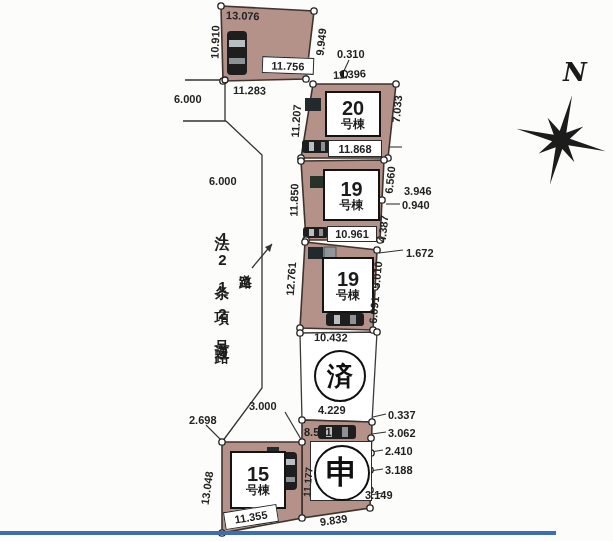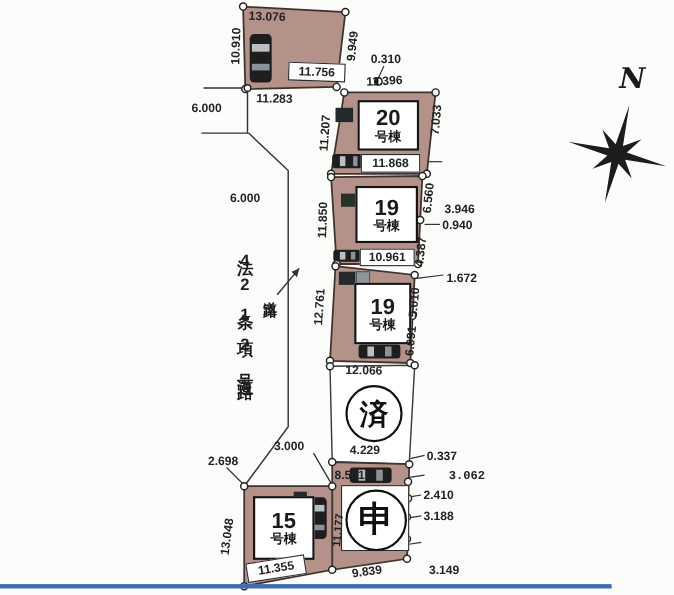--- a/index.html
+++ b/index.html
@@ -176,27 +176,27 @@
   <div class="strip" style="left:327px;top:226px;width:48px;height:14px;">10.961</div>
   <div class="strip" style="left:224px;top:508px;width:52px;height:16px;transform:rotate(-9deg);">11.355</div>
 
   <div class="dim" style="left:226px;top:9px;transform:rotate(2deg);">13.076</div>
   <div class="dim" style="left:233px;top:84px;transform:rotate(1deg);">11.283</div>
   <div class="dim" style="left:337px;top:48px;">0.310</div>
   <div class="dim" style="left:333px;top:69px;transform:rotate(-3deg);">11.396</div>
   <div class="dim" style="left:404px;top:142px;margin-top:43px;">3.946</div>
   <div class="dim" style="left:402px;top:199px;">0.940</div>
   <div class="dim" style="left:406px;top:247px;text-align:center;">1.672</div>
-  <div class="dim" style="left:314px;top:331px;transform:rotate(1deg);">12.066</div>
+  <div class="dim" style="left:314px;top:331px;transform:rotate(1deg);">10.432</div>
   <div class="dim" style="left:318px;top:404px;">4.229</div>
   <div class="dim" style="left:388px;top:409px;">0.337</div>
-  <div class="dim" style="left:408px;top:427px;font-family:Liberation Mono, monospace;">3.062</div>
+  <div class="dim" style="left:388px;top:427px;">3.062</div>
   <div class="dim" style="left:385px;top:445px;">2.410</div>
   <div class="dim" style="left:385px;top:464px;">3.188</div>
-  <div class="dim" style="left:390px;top:489px;margin-top:24px;">3.149</div>
+  <div class="dim" style="left:365px;top:489px;">3.149</div>
   <div class="dim" style="left:174px;top:93px;">6.000</div>
   <div class="dim" style="left:209px;top:175px;">6.000</div>
   <div class="dim" style="left:249px;top:400px;">3.000</div>
   <div class="dim" style="left:256px;top:426px;padding-left:48px;">8.501</div>
   <div class="dim" style="left:189px;top:414px;">2.698</div>
   <div class="dim" style="left:320px;top:516px;transform:rotate(-8deg);">9.839</div>
 
   <div class="vdim" style="left:215px;top:42px;transform:translate(-50%,-50%) rotate(-88deg);">10.910</div>
   <div class="vdim" style="left:321px;top:42px;transform:translate(-50%,-50%) rotate(-84deg);">9.949</div>
   <div class="vdim" style="left:296px;top:121px;transform:translate(-50%,-50%) rotate(-86deg);">11.207</div>

